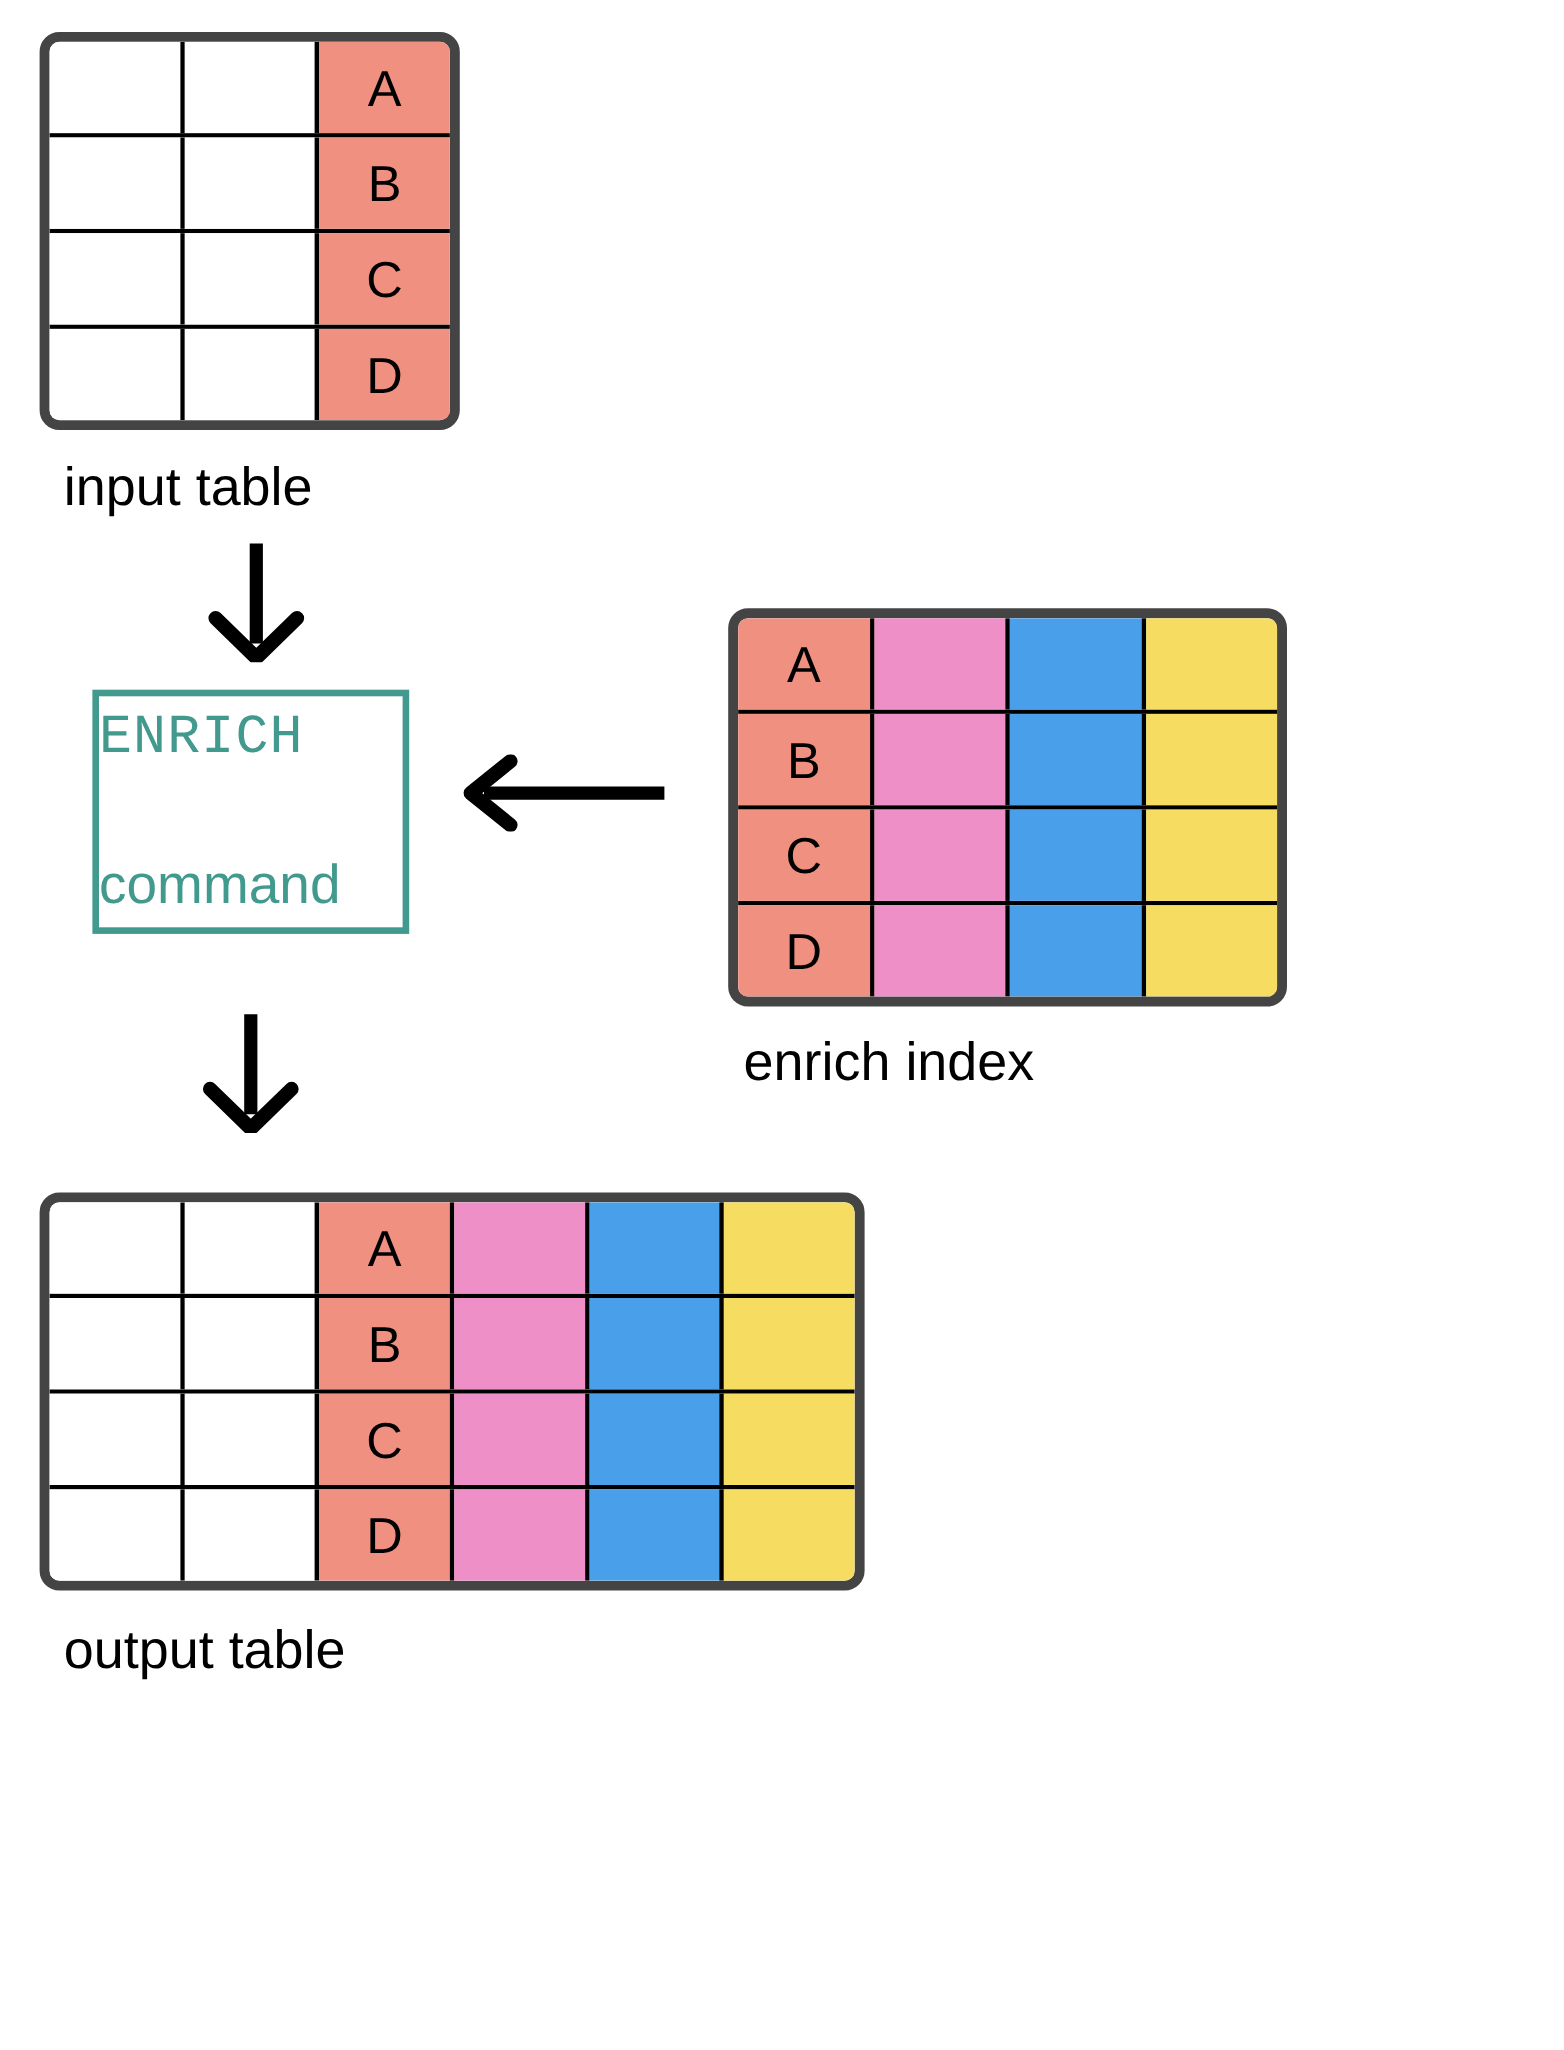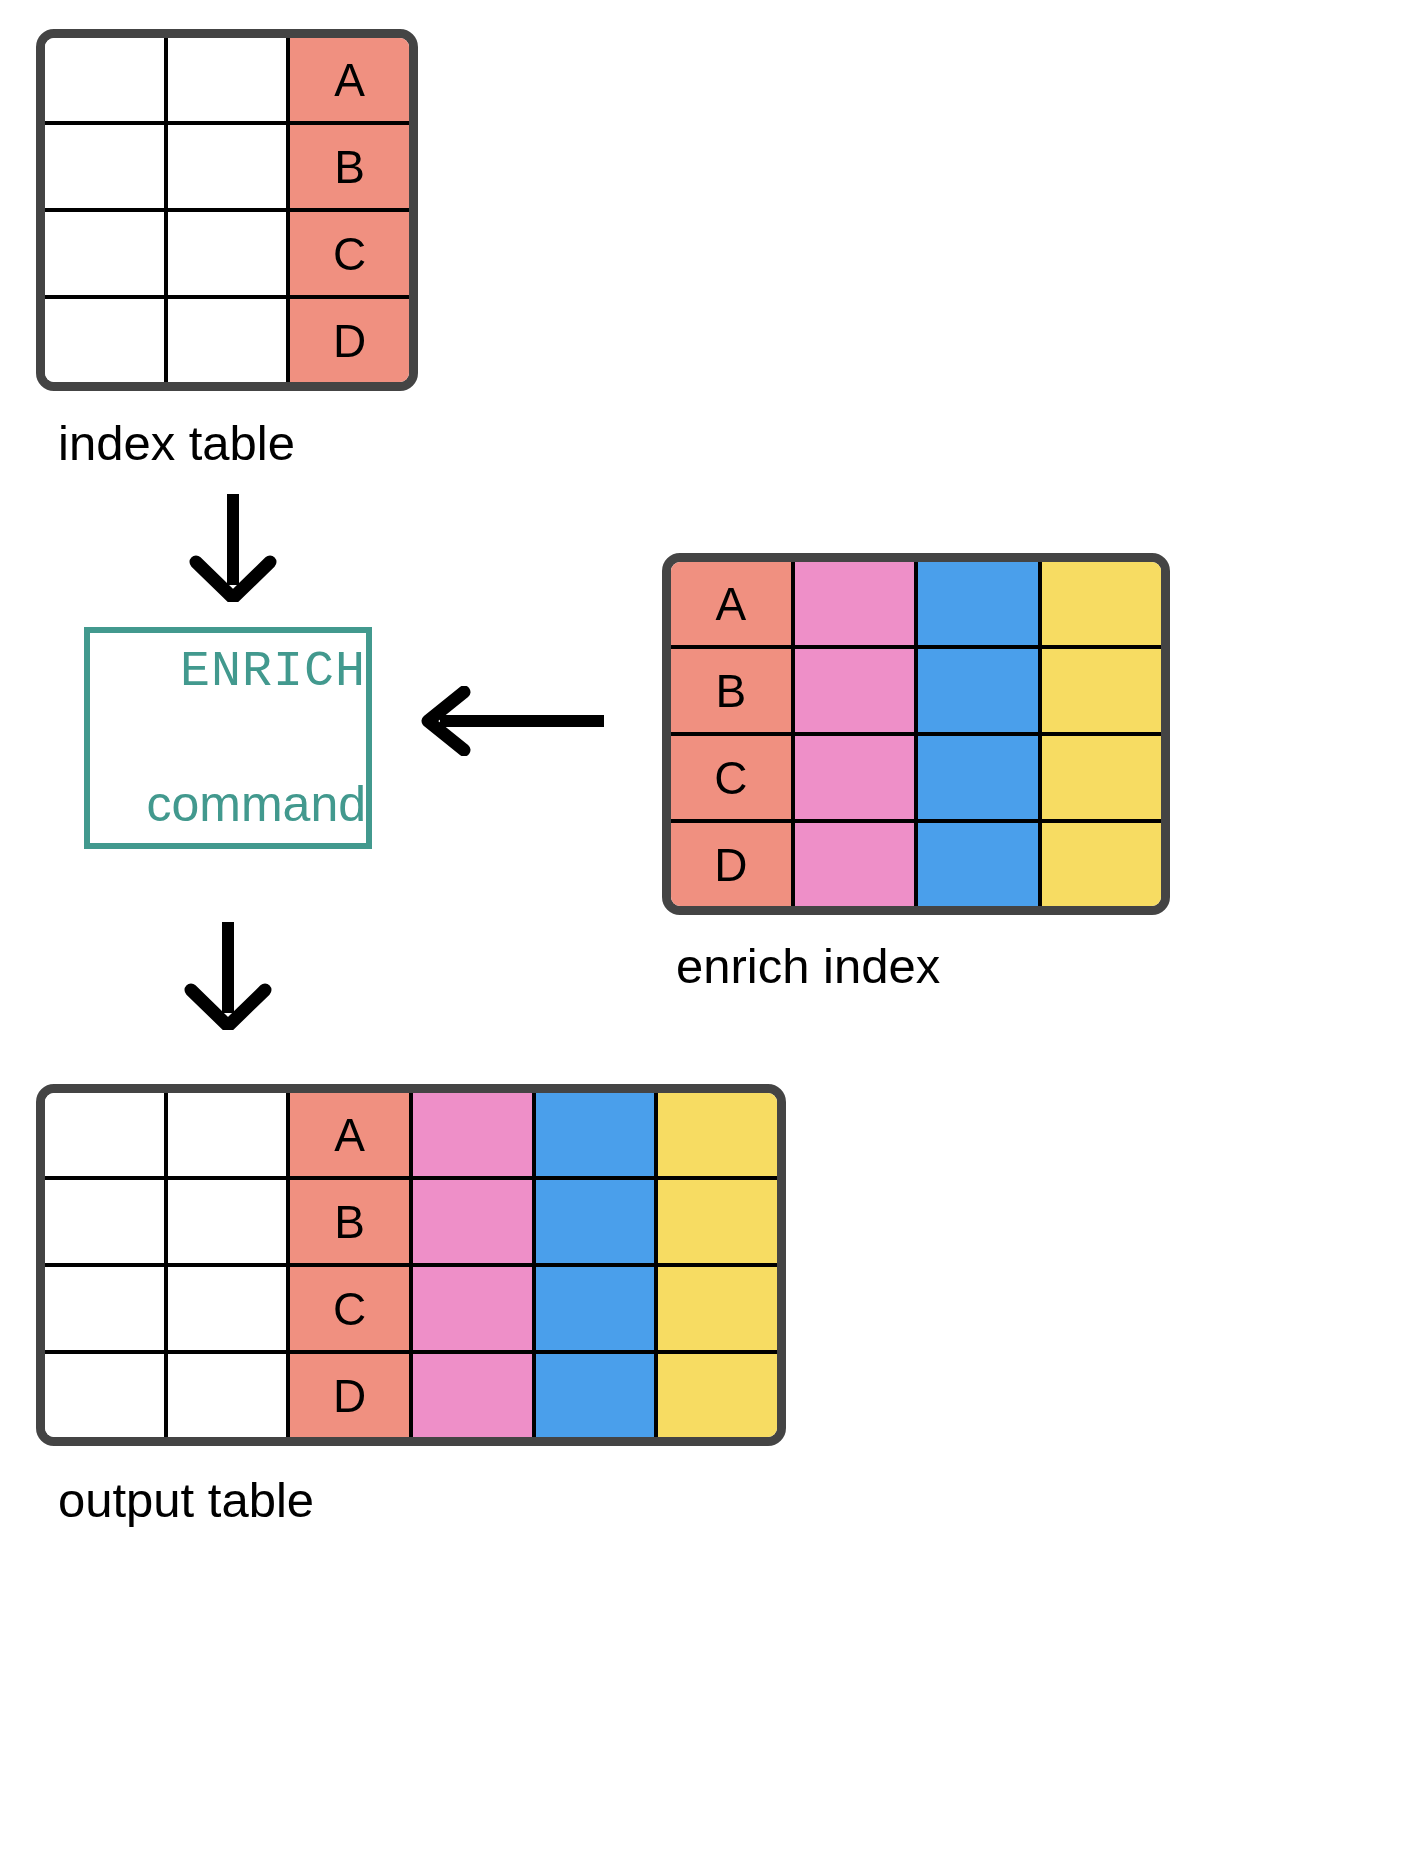--- a/index.html
+++ b/index.html
@@ -64,21 +64,21 @@
   }
 
   
   #enrich-box {
     position: absolute;
     box-sizing: border-box;
     border: 6px solid #42998E;
     background: #ffffff;
     display: flex;
     flex-direction: column;
-    align-items: flex-end;
+    align-items: flex-start;
     justify-content: center;
     gap: 42px;
   }
   #enrich-kw {
     font-family: "Liberation Mono", "DejaVu Sans Mono", monospace;
     font-size: 50px;
     color: #42998E;
     line-height: 1.16;
     letter-spacing: 1px;
   }
@@ -114,21 +114,21 @@
         <div class="tcell c-white"></div>
         <div class="tcell c-salmon">C</div>
       </div>
       <div class="trow">
         <div class="tcell c-white"></div>
         <div class="tcell c-white"></div>
         <div class="tcell c-salmon">D</div>
       </div>
     </div>
 
-  <div class="caption" id="input-caption" style="left:58px; top:415px;">index table</div>
+  <div class="caption" id="input-caption" style="left:58px; top:415px;">input table</div>
 
   <svg class="arrow" style="left:180px; top:492px;" width="106" height="110" viewBox="0 0 106 110">
     <line x1="53" y1="2" x2="53" y2="93" stroke="#000000" stroke-width="12" stroke-linecap="butt"></line>
     <path d="M 16 70 L 53 106 L 90 70" fill="none" stroke="#000000" stroke-width="13" stroke-linecap="round" stroke-linejoin="round"></path>
   </svg>
 
   <div id="enrich-box" style="left:84px; top:627px; width:288px; height:222px;">
     <div id="enrich-kw">ENRICH</div>
     <div id="enrich-word">command</div>
   </div>

